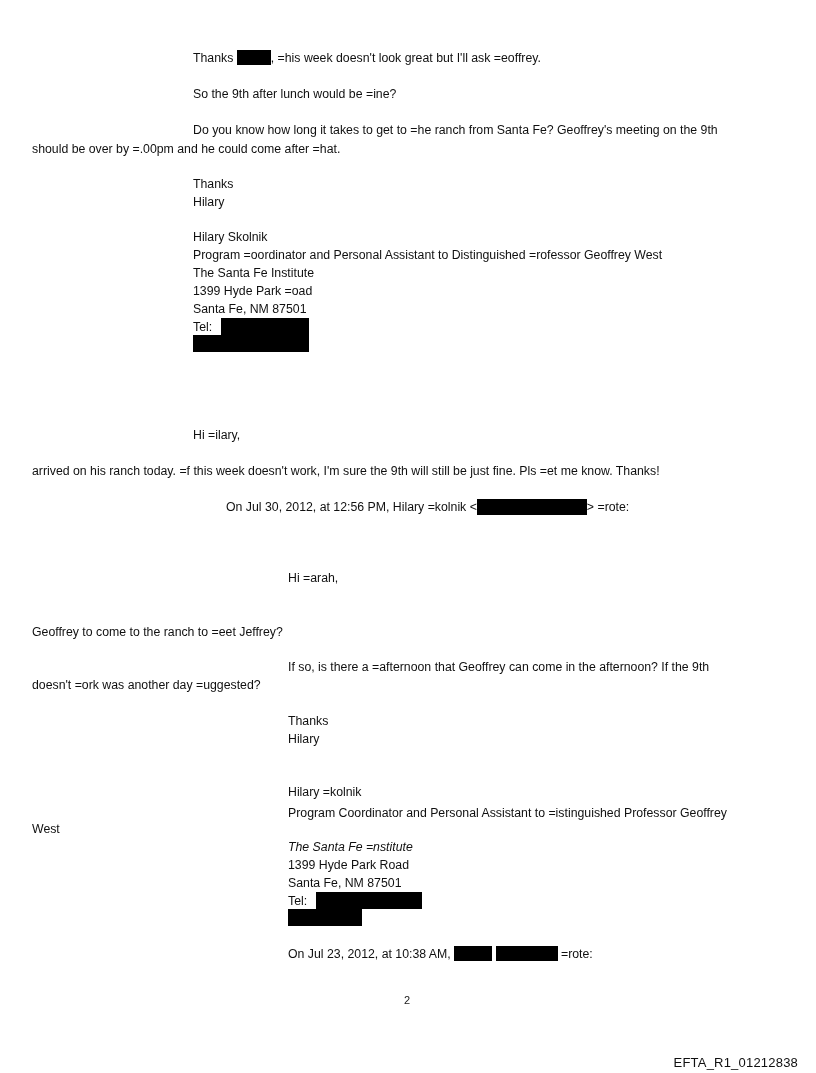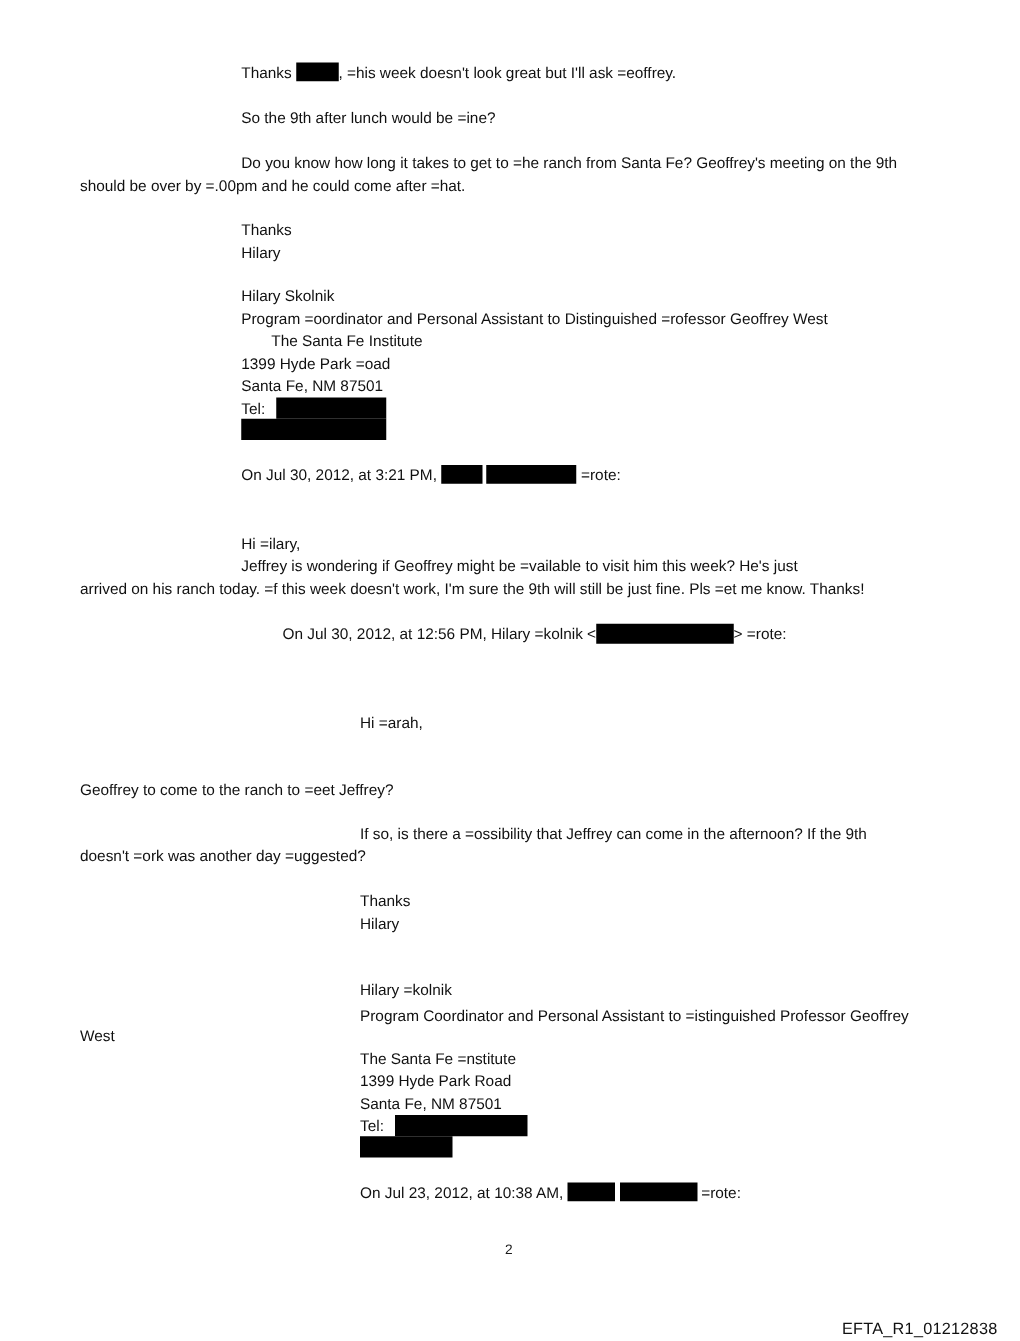--- a/index.html
+++ b/index.html
@@ -32,21 +32,21 @@
     background: #000000;
     vertical-align: middle;
     position: relative;
     top: -1px;
   }
   .redact-block {
     position: absolute;
     background: #000000;
   }
   .indent-1 { left: 193px; }
-  .full { left: 64px; }
+  .full { left: 32px; }
   .footer-num {
     position: absolute;
     font-size: 11px;
     color: #1a1a1a;
   }
   .bates {
     position: absolute;
     font-size: 13px;
     letter-spacing: 0.2px;
     color: #101010;
@@ -63,47 +63,45 @@
   <div class="block indent-1" style="top:85px;text-align:right;">So the 9th after lunch would be =ine?</div>
 
   <div class="block indent-1" style="top:121px;">Do you know how long it takes to get to =he ranch from Santa Fe? Geoffrey's meeting on the 9th</div>
   <div class="block full" style="top:140px;">should be over by =.00pm and he could come after =hat.</div>
 
   <div class="block indent-1" style="top:175px;">Thanks</div>
   <div class="block indent-1" style="top:193px;">Hilary</div>
 
   <div class="block indent-1" style="top:228px;">Hilary Skolnik</div>
   <div class="block indent-1" style="top:246px;">Program =oordinator and Personal Assistant to Distinguished =rofessor Geoffrey West</div>
-  <div class="block indent-1" style="top:264px;margin-left:24px;">The Santa Fe Institute</div>
+  <div class="block indent-1" style="top:264px;">The Santa Fe Institute</div>
   <div class="block indent-1" style="top:282px;">1399 Hyde Park =oad</div>
   <div class="block indent-1" style="top:300px;">Santa Fe, NM 87501</div>
   <div class="block indent-1" style="top:318px;">Tel:</div>
   <div class="redact-block" style="left:221px;top:318px;width:88px;height:17px;"></div>
   <div class="redact-block" style="left:193px;top:335px;width:116px;height:17px;"></div>
 
-  <div class="block indent-1 nowrap" style="top:371px;"><span>On Jul 30, 2012, at 3:21 PM, </span><span class="redact" style="width:33px;height:15px;"></span><span class="nowrap"> </span><span class="redact" style="width:72px;height:15px;"></span><span> =rote:</span></div>
 
   <div class="block indent-1" style="top:426px;">Hi =ilary,</div>
-  <div class="block indent-1" style="top:444px;">Jeffrey is wondering if Geoffrey might be =vailable to visit him this week? He's just</div>
   <div class="block full" style="top:462px;">arrived on his ranch today. =f this week doesn't work, I'm sure the 9th will still be just fine. Pls =et me know. Thanks!</div>
 
   <div class="block nowrap" style="left:226px;top:498px;"><span>On Jul 30, 2012, at 12:56 PM, Hilary =kolnik &lt;</span><span class="redact" style="width:110px;height:16px;"></span><span>&gt; </span><span>=rote:</span></div>
 
   <div class="block" style="left:288px;top:569px;">Hi =arah,</div>
   <div class="block full" style="top:623px;">Geoffrey to come to the ranch to =eet Jeffrey?</div>
-  <div class="block" style="left:288px;top:658px;">If so, is there a =ossibility that Jeffrey can come in the afternoon? If the 9th</div>
+  <div class="block" style="left:288px;top:658px;">If so, is there a =afternoon that Geoffrey can come in the afternoon? If the 9th</div>
   <div class="block full" style="top:676px;">doesn't =ork was another day =uggested?</div>
 
   <div class="block" style="left:288px;top:712px;">Thanks</div>
   <div class="block" style="left:288px;top:730px;">Hilary</div>
 
   <div class="block" style="left:288px;top:783px;">Hilary =kolnik</div>
   <div class="block" style="left:288px;top:804px;">Program Coordinator and Personal Assistant to =istinguished Professor Geoffrey</div>
   <div class="block full" style="top:820px;">West</div>
-  <div class="block" style="left:288px;top:838px;">The Santa Fe =nstitute</div>
+  <div class="block" style="left:288px;top:838px;font-style:italic;">The Santa Fe =nstitute</div>
   <div class="block" style="left:288px;top:856px;">1399 Hyde Park Road</div>
   <div class="block" style="left:288px;top:874px;">Santa Fe, NM 87501</div>
   <div class="block" style="left:288px;top:892px;">Tel:</div>
   <div class="redact-block" style="left:316px;top:892px;width:106px;height:17px;"></div>
   <div class="redact-block" style="left:288px;top:909px;width:74px;height:17px;"></div>
 
   <div class="block nowrap" style="left:288px;top:945px;"><span>On Jul 23, 2012, at 10:38 AM, </span><span class="redact" style="width:38px;height:15px;"></span><span class="nowrap"> </span><span class="redact" style="width:62px;height:15px;"></span><span> =rote:</span></div>
 
   <div class="footer-num" style="left:404px;top:994px;">2</div>
 

